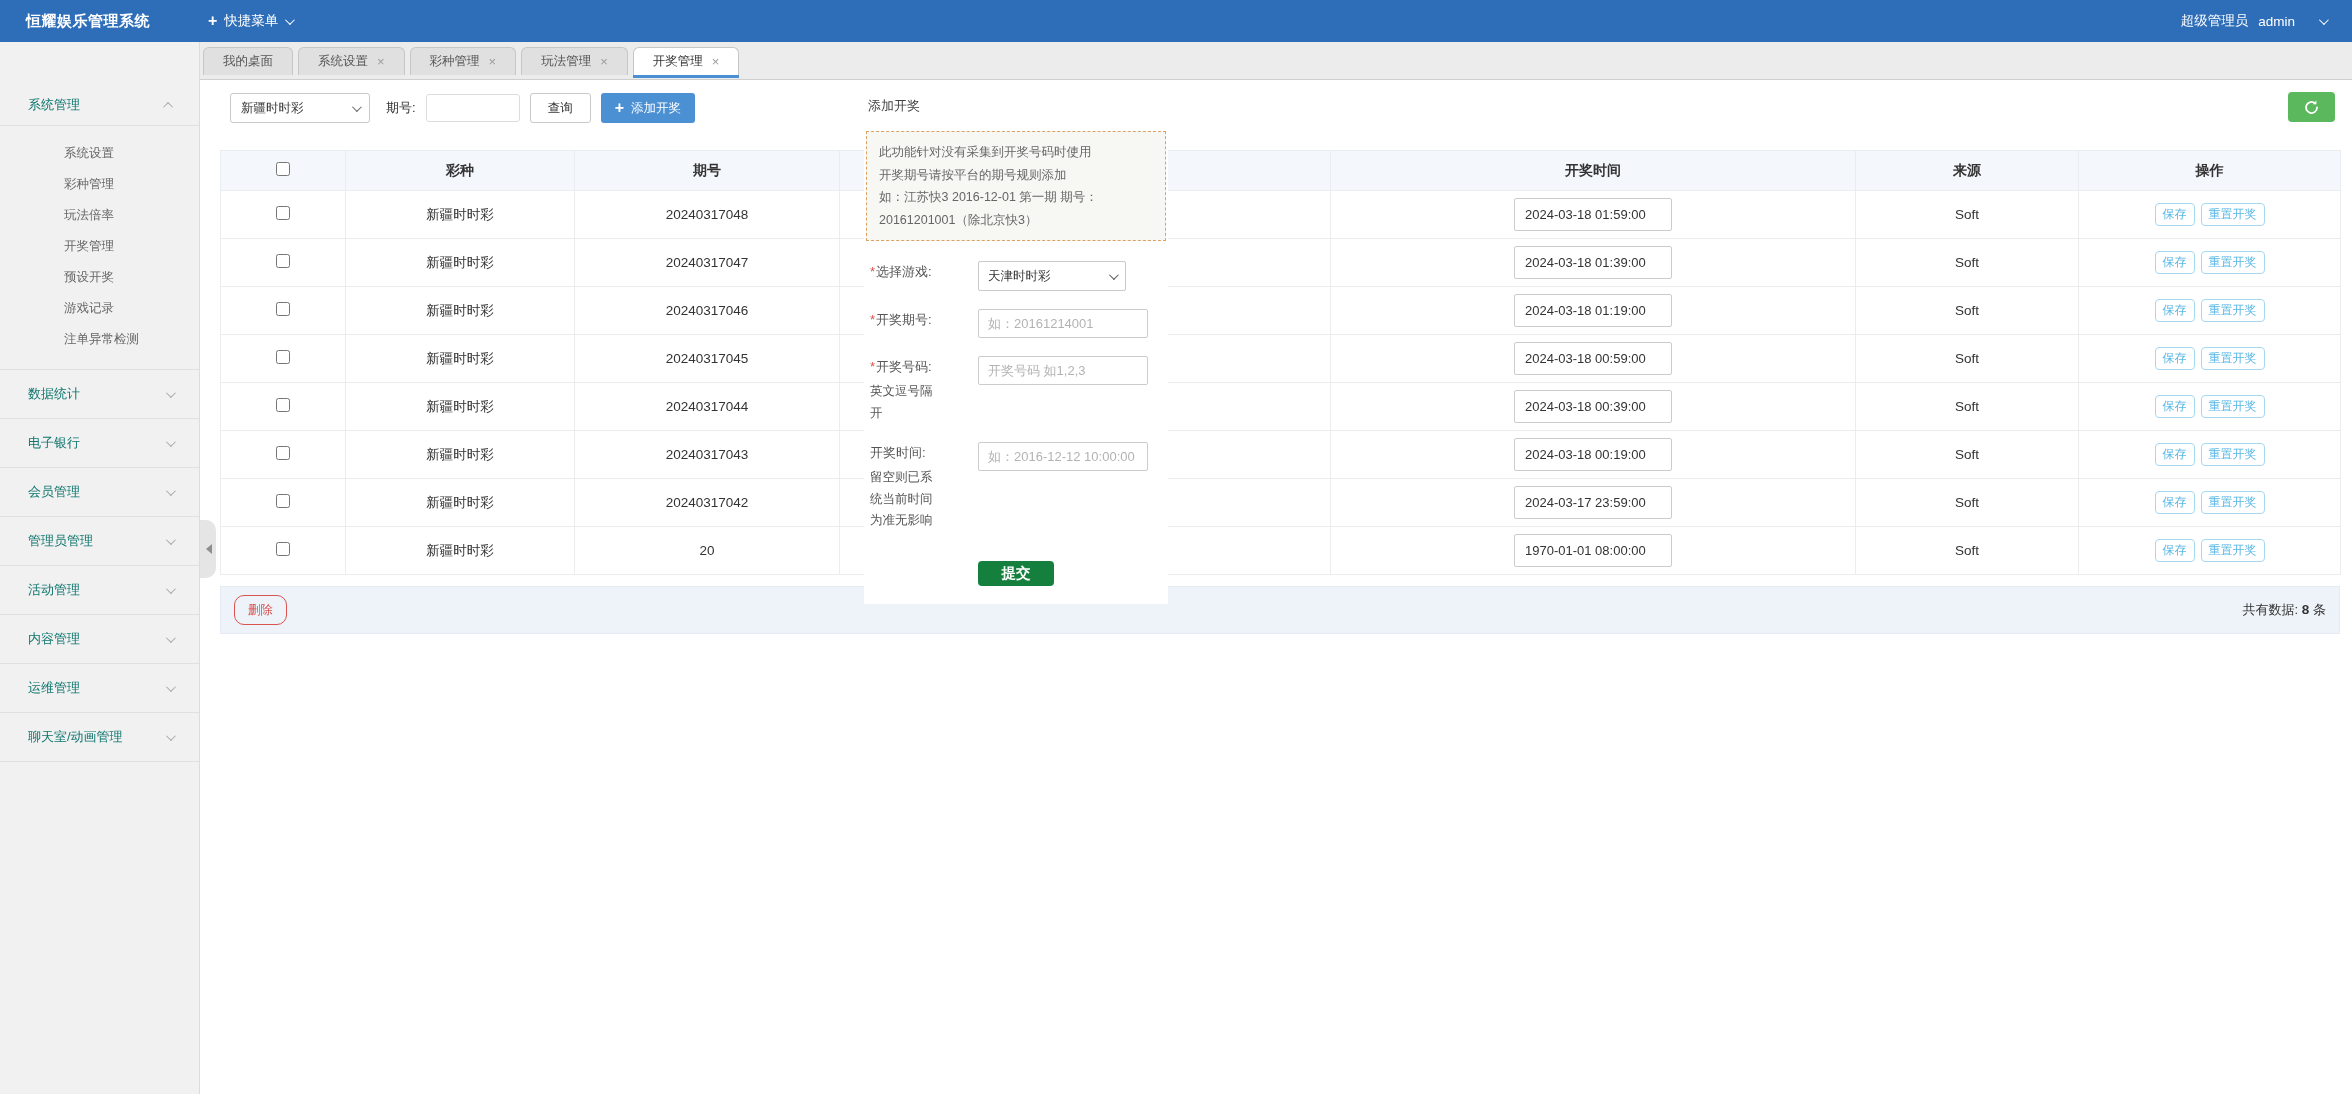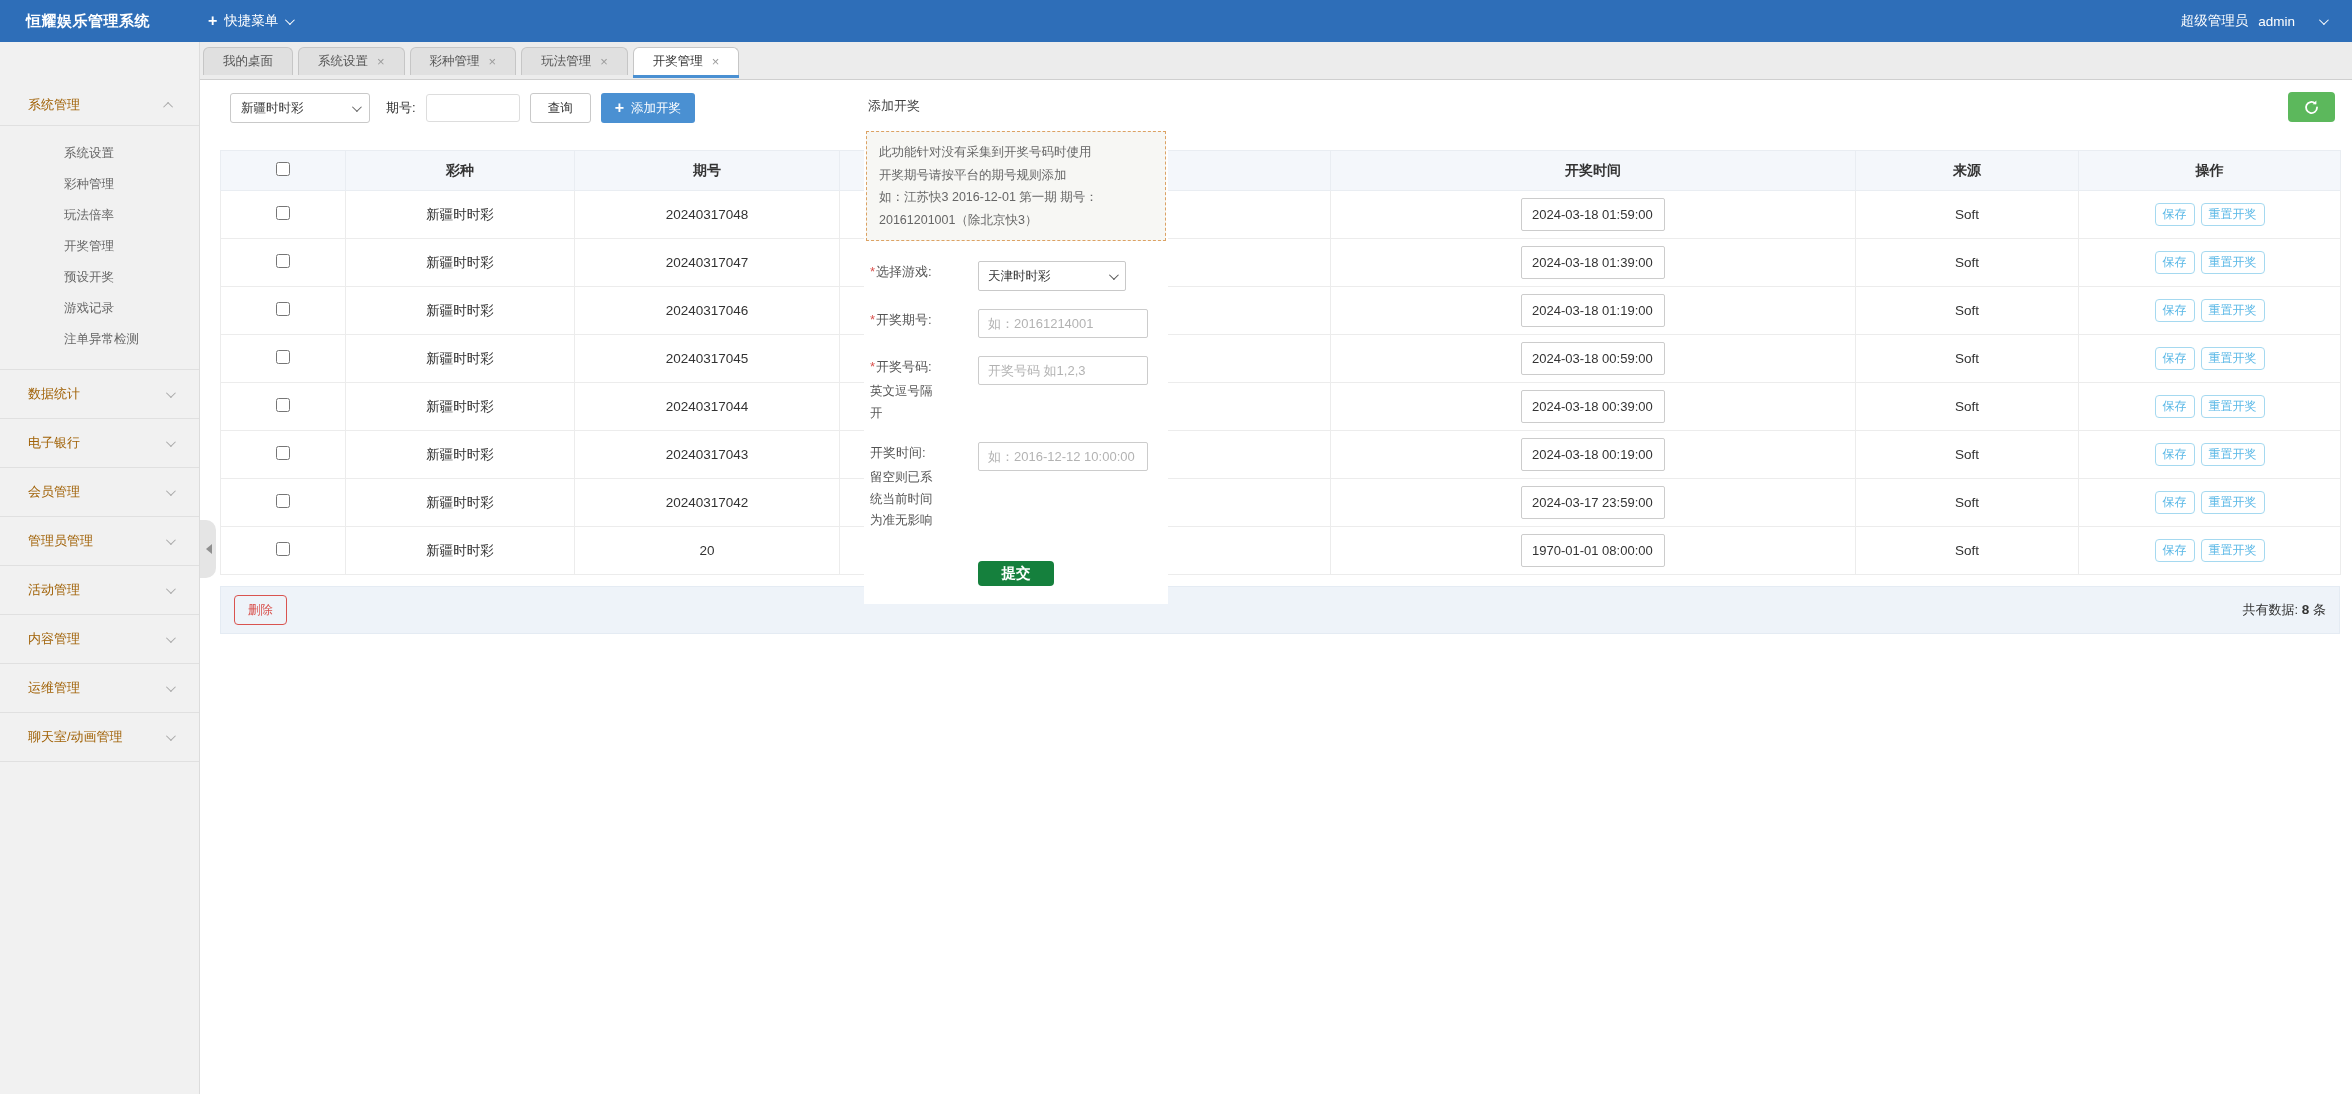--- a/index.html
+++ b/index.html
@@ -16,21 +16,21 @@
   .chev { display:inline-block; width:7px; height:7px; border-right:1.6px solid currentColor; border-bottom:1.6px solid currentColor; }
   .chev.down { transform:rotate(45deg) translateY(-2px); }
   .chev.up   { transform:rotate(-135deg) translateY(-2px); }
   .chev.gray { color:#a9a9a9; }
 
   
   .layout { display:flex; height:1052px; }
 
   
   .sidebar { width:200px; background:#f1f1f1; border-right:1px solid #dcdcdc; padding-top:42px; flex-shrink:0; }
-  .group-header { height:49px; display:flex; align-items:center; justify-content:space-between; padding:0 26px 0 28px; border-bottom:1px solid #e0e0e0; font-size:13px; color:#a16207; cursor:pointer; }
+  .group-header { height:49px; display:flex; align-items:center; justify-content:space-between; padding:0 26px 0 28px; border-bottom:1px solid #e0e0e0; font-size:13px; color:#0f766e; cursor:pointer; }
   .group-header:first-child { border-top:1px solid transparent; height:42px; }
   .submenu { padding:12px 0 14px 0; border-bottom:1px solid #e0e0e0; }
   .submenu-item { height:31px; line-height:31px; padding-left:64px; font-size:12.5px; color:#666; cursor:pointer; white-space:nowrap; }
 
   .collapse-handle { position:absolute; left:200px; top:520px; width:16px; height:58px; background:#e5e5e5; border-radius:0 10px 10px 0; display:flex; align-items:center; justify-content:center; z-index:6; cursor:pointer; }
   .tri-left { width:0; height:0; border:5px solid transparent; border-right:6px solid #8f8f8f; margin-right:3px; }
 
   
   .main { flex:1; position:relative; background:#fff; }
   .tabstrip { height:38px; background:#ececec; border-bottom:1px solid #cfcfcf; display:flex; align-items:center; padding-left:3px; }
@@ -46,26 +46,26 @@
   .tb-issue-input { width:94px; height:28px; border:1px solid #ddd; border-radius:3px; padding:0 8px; font-size:13px; }
   .btn-query { height:30px; padding:0 17px; background:#fff; border:1px solid #c9c9c9; border-radius:3px; font-size:12.5px; color:#333; cursor:pointer; }
   .btn-add { height:30px; padding:0 14px; background:#4a90d2; color:#fff; border:none; border-radius:3px; font-size:12.5px; display:flex; align-items:center; gap:7px; cursor:pointer; }
   .btn-refresh { position:absolute; right:17px; top:12px; width:47px; height:30px; background:#5cb85c; border:none; border-radius:4px; display:flex; align-items:center; justify-content:center; cursor:pointer; }
 
   
   table.grid { margin-top:26px; border-collapse:collapse; table-layout:fixed; width:2120px; font-size:13.5px; color:#333; }
   table.grid th { height:40px; background:#f4f7fb; font-weight:bold; font-size:14px; border:1px solid #e9edf2; text-align:center; }
   table.grid td { height:48px; border:1px solid #ececec; text-align:center; background:#fff; }
   .row-check { width:14px; height:14px; }
-  .time-input { width:144px; height:33px; border:1px solid #ccc; border-radius:2px; padding:8px 10px; font-size:13px; color:#333; text-align:left; }
+  .time-input { width:158px; height:33px; border:1px solid #ccc; border-radius:2px; padding:8px 10px; font-size:13px; color:#333; text-align:left; }
   .btn-action { height:23px; padding:0 7px; border:1px solid #a5d9f0; border-radius:4px; background:#fff; color:#58b7e6; font-size:12px; margin:0 3px; cursor:pointer; }
 
   
   .footerbar { width:2120px; height:48px; background:#eef3f9; border:1px solid #e4ebf3; margin-top:11px; display:flex; align-items:center; justify-content:space-between; padding:0 13px; }
-  .btn-delete { height:30px; padding:0 13px; background:transparent; border:1px solid #d9534f; color:#d9534f; border-radius:4px; font-size:12.5px; cursor:pointer; }
+  .btn-delete { height:30px; padding:0 13px; background:transparent; border:1px solid #d9534f; color:#d9534f; border-radius:10px; font-size:12.5px; cursor:pointer; }
   .total-text { font-size:13px; color:#333; }
   .total-text b { font-size:13.5px; }
 
   
   .dialog { position:absolute; left:664px; top:53px; width:304px; background:#fff; z-index:10; padding:2px 2px 18px 2px; }
   .dialog-title { font-size:13px; color:#444; margin:0 0 16px 2px; }
   .notice { border:1px dashed #dca263; background:#f7f7f4; padding:9px 12px; font-size:12.5px; color:#666; line-height:1.8; margin-bottom:20px; }
   .field { display:flex; margin-bottom:18px; }
   .field-label { width:112px; flex-shrink:0; font-size:13px; color:#555; line-height:1.65; padding-left:4px; }
   .label-wrap { width:62px; }

